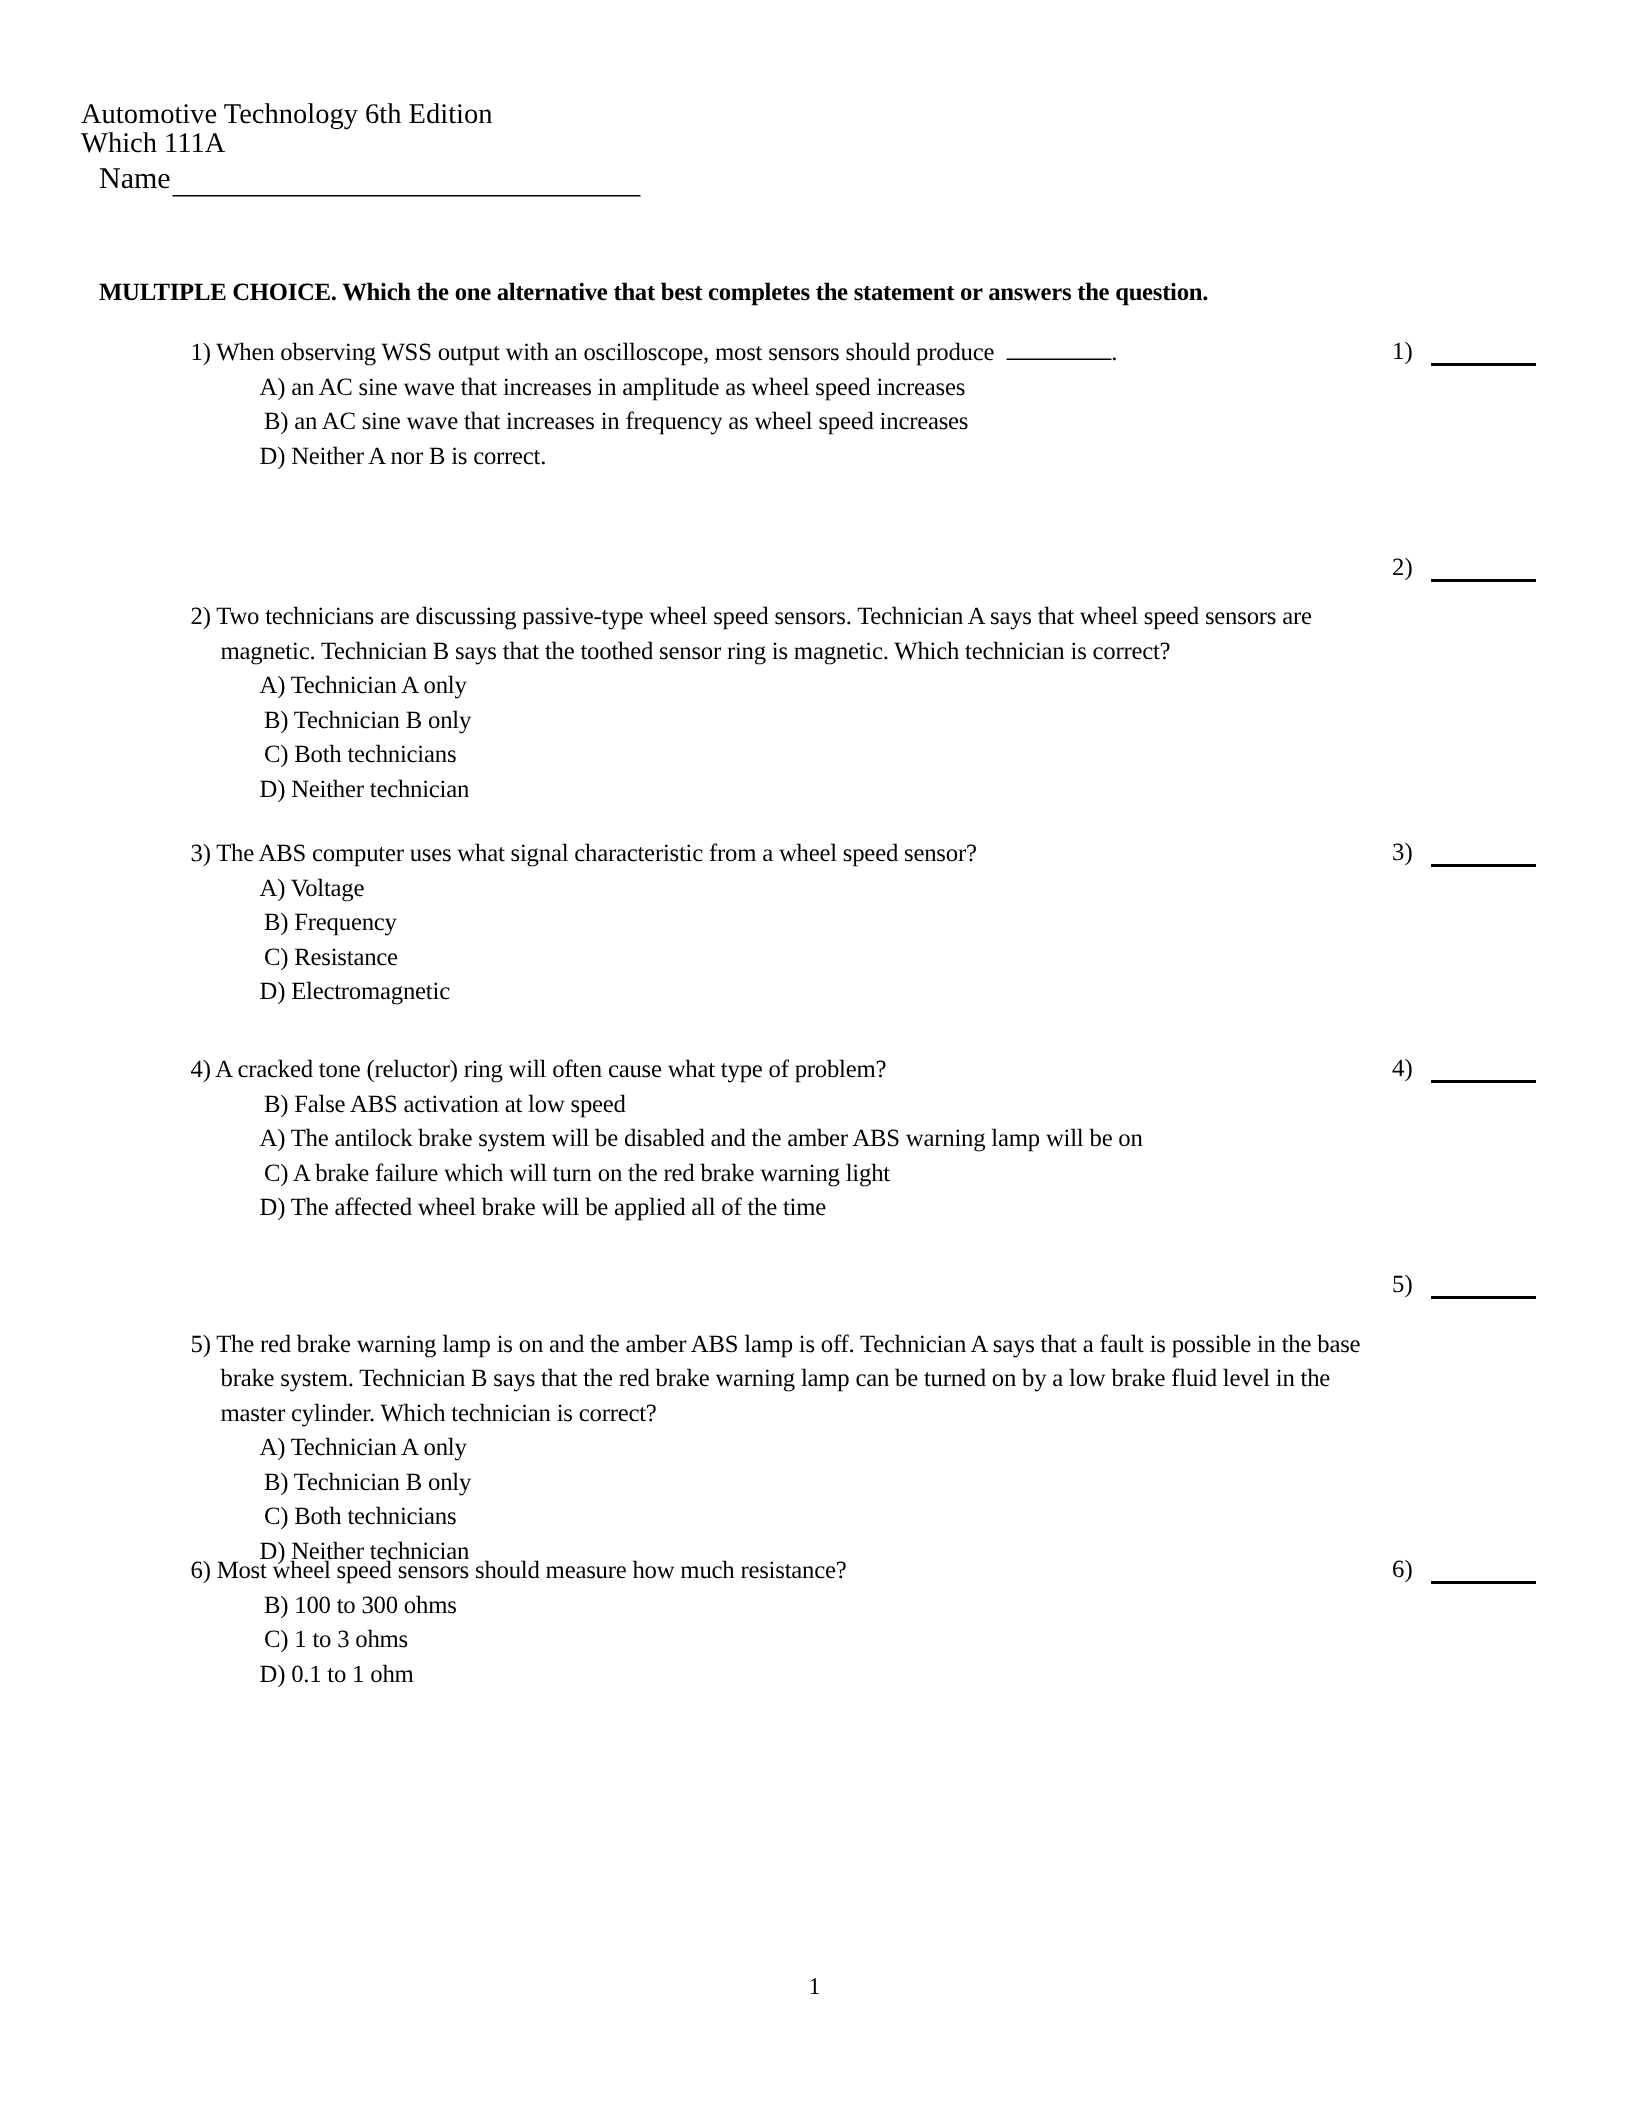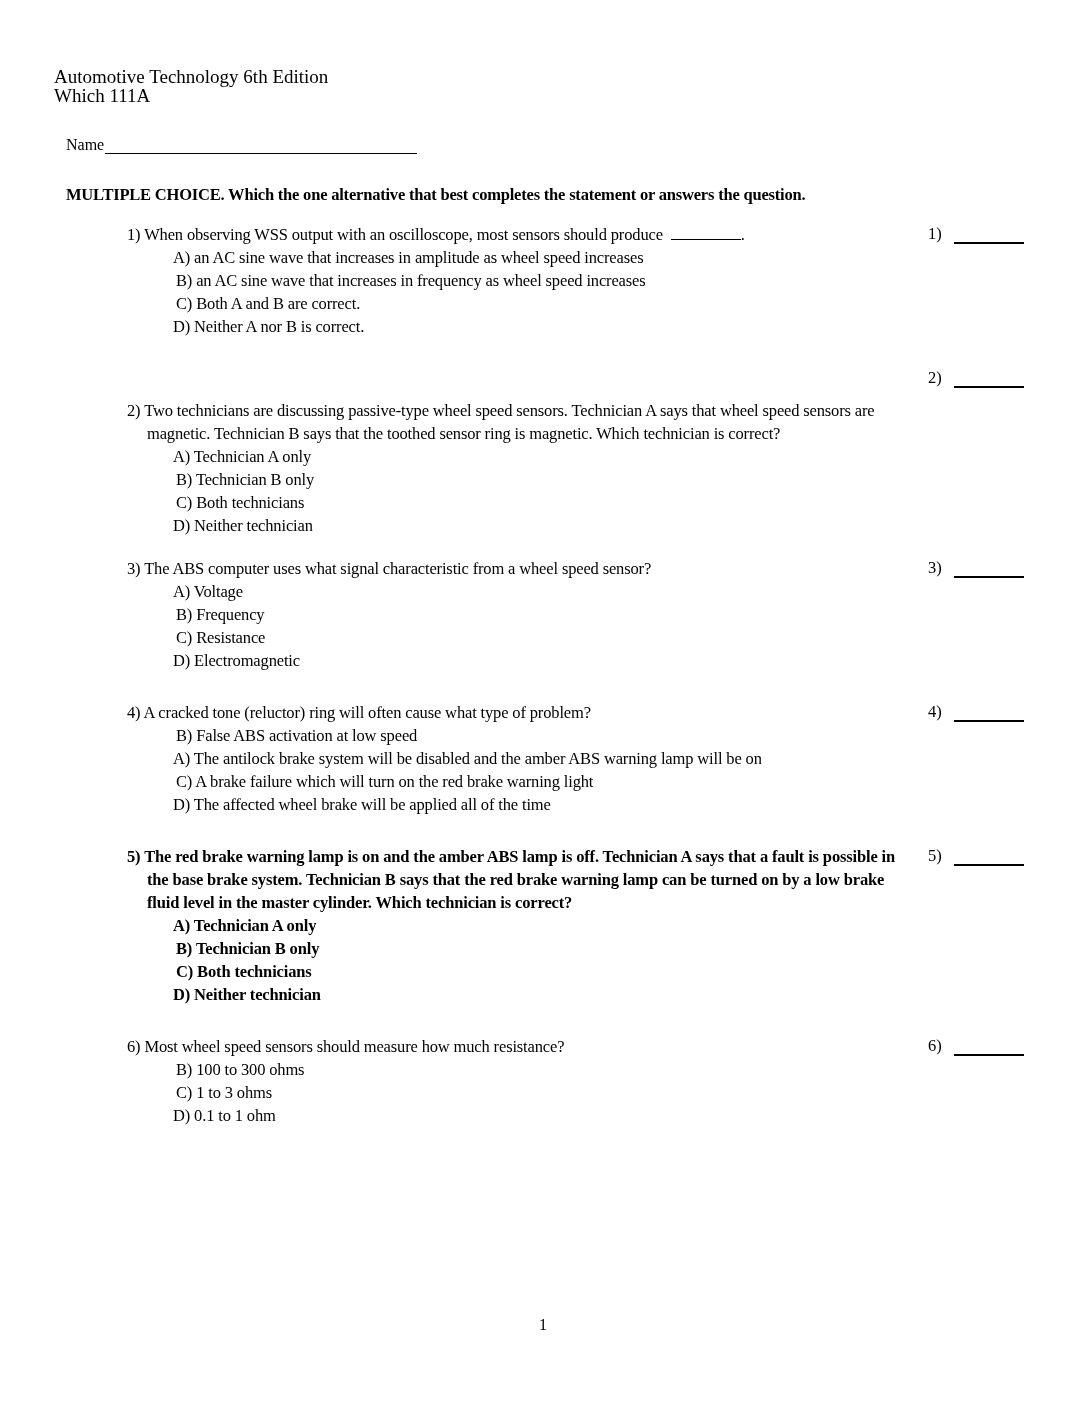--- a/index.html
+++ b/index.html
@@ -3,21 +3,21 @@
   <meta charset="utf-8">
   <style>
     html, body { margin: 0; padding: 0; background: #ffffff; }
     body {
       width: 1088px; height: 1408px; position: relative; overflow: hidden;
       font-family: "Liberation Serif", "DejaVu Serif", serif; color: #000;
     }
     .hdr { position: absolute; left: 54px; font-size: 19px; line-height: 20px; }
     #hdr-title { top: 67px; }
     #hdr-quiz { top: 86px; }
-    #name-row { position: absolute; left: 66px; top: 136px; font-size: 16px; display: flex; align-items: center; }
+    #name-row { position: absolute; left: 66px; top: 108px; font-size: 20px; display: flex; align-items: flex-end; }
     #name-line { display: inline-block; width: 312px; border-bottom: 1px solid #000; height: 17px; margin-left: 1px; }
     #instructions {
       position: absolute; left: 66px; top: 185px; font-size: 16.5px; font-weight: bold;
       letter-spacing: -0.2px; white-space: nowrap;
     }
     .question { position: absolute; left: 127px; width: 790px; font-size: 16.5px; line-height: 23px; }
     .q-stem { padding-left: 20px; text-indent: -20px; letter-spacing: -0.15px; }
     .choice { padding-left: 46px; white-space: nowrap; letter-spacing: -0.15px; }
     .choice.b, .choice.c { padding-left: 49px; }
     .answer-slot { position: absolute; left: 928px; font-size: 16.5px; display: flex; align-items: flex-end; }
@@ -38,21 +38,20 @@
 <div id="instructions">MULTIPLE CHOICE.  Which the one alternative that best completes the statement or answers the question.</div>
 
 <div class="question" style="top:223px;">
   <div class="q-stem">
     <span>1)</span>
     <span>When observing WSS output with an oscilloscope, most sensors should produce</span>
     <span class="blank"></span><span>.</span>
   </div>
   <div class="choice a">A) an AC sine wave that increases in amplitude as wheel speed increases</div>
   <div class="choice b">B) an AC sine wave that increases in frequency as wheel speed increases</div>
-  <div class="choice c">C) Both A and B are correct.</div>
   <div class="choice d">D) Neither A nor B is correct.</div>
 </div>
 <div class="answer-slot" style="top:224px;">
   <span>1)</span>
   <span class="answer-line"></span>
 </div>
 
 <div class="question" style="top:367px;margin-top:32px;">
   <div class="q-stem">
     <span>2)</span>
@@ -91,21 +90,21 @@
   <div class="choice b">B) False ABS activation at low speed</div>
   <div class="choice a">A) The antilock brake system will be disabled and the amber ABS warning lamp will be on</div>
   <div class="choice c">C) A brake failure which will turn on the red brake warning light</div>
   <div class="choice d">D) The affected wheel brake will be applied all of the time</div>
 </div>
 <div class="answer-slot" style="top:702px;">
   <span>4)</span>
   <span class="answer-line"></span>
 </div>
 
-<div class="question" style="top:845px;font-weight:bold;">
+<div class="question" style="top:884px;">
   <div class="q-stem">
     <span>5)</span>
     <span>The red brake warning lamp is on and the amber ABS lamp is off. Technician A says that a fault is possible in the base brake system. Technician B says that the red brake warning lamp can be turned on by a low brake fluid level in the master cylinder. Which technician is correct?</span>
   </div>
   <div class="choice a">A) Technician A only</div>
   <div class="choice b">B) Technician B only</div>
   <div class="choice c">C) Both technicians</div>
   <div class="choice d">D) Neither technician</div>
 </div>
 <div class="answer-slot" style="top:846px;">

